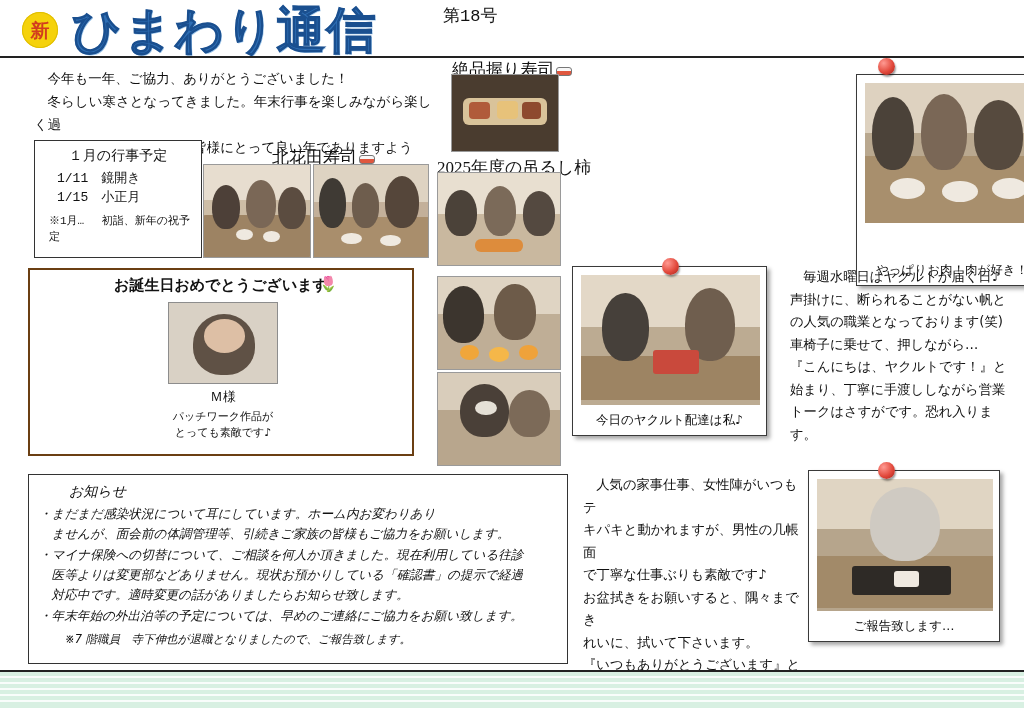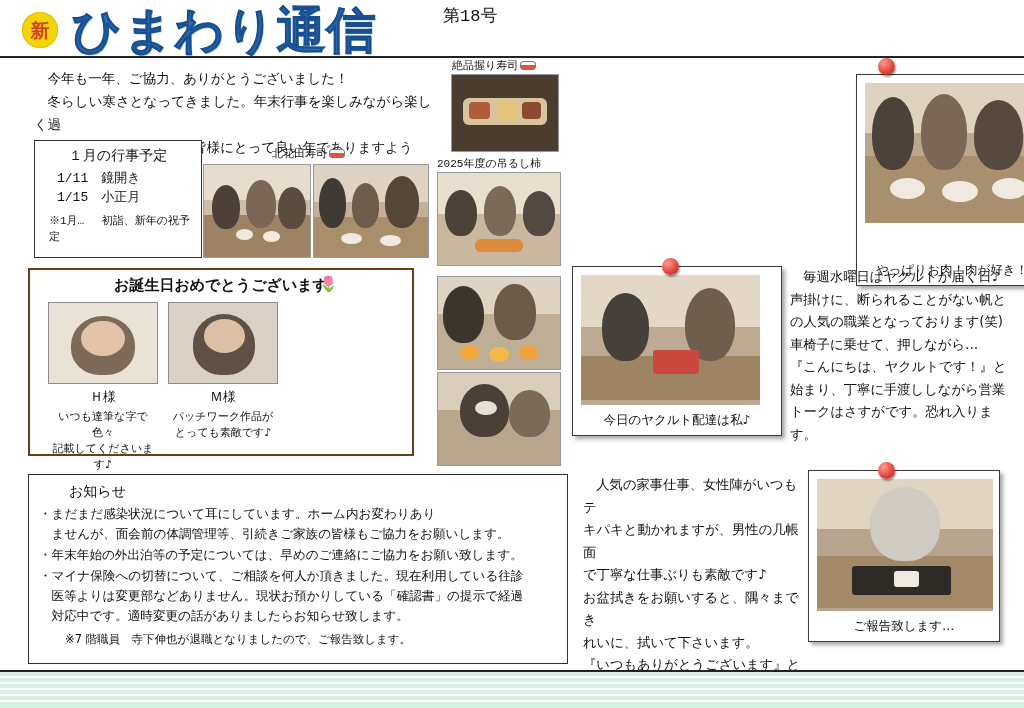--- a/index.html
+++ b/index.html
@@ -139,22 +139,22 @@
   
   .photo {
     position: absolute;
     background: #cfcfcf;
     border: 1px solid #9a9a9a;
     box-sizing: border-box;
     overflow: hidden;
   }
   .cap {
     position: absolute;
-    font-size: 11px;
-    font-family: Liberation Mono, monospace;
+    font-size: 17px;
+    font-family: Liberation Serif, serif;
     white-space: nowrap;
   }
 
   
   .card {
     position: absolute;
     background: #fff;
     border: 1px solid #3a3a3a;
     box-shadow: 3px 3px 4px rgba(0,0,0,0.35);
     box-sizing: border-box;
@@ -233,20 +233,21 @@
 
   
   #notice {
     position: absolute;
     left: 28px; top: 474px;
     width: 540px; height: 190px;
     border: 1px solid #333;
     background: #fff;
     box-sizing: border-box;
     padding: 8px 10px;
+    font-style: italic;
   }
   #notice .nt-title {
     font-size: 14px;
     font-family: "DejaVu Sans", sans-serif;
     margin-left: 30px;
     margin-bottom: 3px;
   }
   #notice .nt-item {
     font-size: 12.6px;
     line-height: 20px;
@@ -414,52 +415,42 @@
     <div class="ph-room" style="background:linear-gradient(#d9cdbb 0 40%, #b8a68d 40% 100%);"></div>
     <div class="ph-person" style="left:18%; top:12%; width:40%; height:58%; background:#4a4038;"></div>
     <div class="ph-person" style="left:58%; top:18%; width:34%; height:52%; background:#7c6a58;"></div>
     <div class="ph-white" style="left:30%; top:30%; width:18%; height:16%; background:#e5e0d6;"></div>
   </div>
 
   <div id="birthday">
     <div class="bd-title">お誕生日おめでとうございます</div>
     <div class="flower">🌷</div>
 
-    <div class="bd-person" style="left:18px;">
-      <div class="bd-photo">
-        <div class="ph-room" style="background:linear-gradient(#e9e2d6 0 100%);"></div>
-        <div class="ph-person" style="left:20%; top:16%; width:60%; height:74%; background:#7d6a58;"></div>
-        <div class="ph-white" style="left:30%; top:22%; width:40%; height:44%; background:#e2c3a8;"></div>
-      </div>
-      <div class="bd-name">Ｈ様</div>
-      <div class="bd-desc">いつも達筆な字で色々
-記載してくださいます♪</div>
-    </div>
 
     <div class="bd-person" style="left:138px;">
       <div class="bd-photo">
         <div class="ph-room" style="background:linear-gradient(#d9d1c5 0 100%);"></div>
         <div class="ph-person" style="left:22%; top:14%; width:58%; height:76%; background:#5f5145;"></div>
         <div class="ph-white" style="left:32%; top:20%; width:38%; height:42%; background:#ddbfa5;"></div>
       </div>
       <div class="bd-name">Ｍ様</div>
       <div class="bd-desc">パッチワーク作品が
 とっても素敵です♪</div>
     </div>
 
   </div>
 
   <div id="notice">
     <div class="nt-title">お知らせ</div>
     <div class="nt-item">・まだまだ感染状況について耳にしています。ホーム内お変わりあり
 　ませんが、面会前の体調管理等、引続きご家族の皆様もご協力をお願いします。</div>
-    <div class="nt-item">・年末年始の外出泊等の予定については、早めのご連絡にご協力をお願い致します。</div>
     <div class="nt-item">・マイナ保険への切替について、ご相談を何人か頂きました。現在利用している往診
 　医等よりは変更部などありません。現状お預かりしている「確認書」の提示で経過
 　対応中です。適時変更の話がありましたらお知らせ致します。</div>
+    <div class="nt-item">・年末年始の外出泊等の予定については、早めのご連絡にご協力をお願い致します。</div>
     <div class="nt-foot">※7 階職員　寺下伸也が退職となりましたので、ご報告致します。</div>
   </div>
 
   <div id="notice-faces">
     <svg width="86" height="40" viewBox="0 0 86 40">
       <g fill="none" stroke="#333" stroke-width="1.2">
         <circle cx="22" cy="16" r="11" fill="#fff"></circle>
         <path d="M12 16 q10 -12 20 0" fill="#444" stroke="none"></path>
         <circle cx="18" cy="17" r="1.3" fill="#333" stroke="none"></circle>
         <circle cx="26" cy="17" r="1.3" fill="#333" stroke="none"></circle>
@@ -492,21 +483,21 @@
   <div class="pin" style="left:878px; top:58px;"></div>
 
   <div class="rcol" style="left:790px; top:266px; width:218px;">　毎週水曜日はヤクルトが届く日♪
 声掛けに、断られることがない帆と
 の人気の職業となっております(笑)
 車椅子に乗せて、押しながら…
 『こんにちは、ヤクルトです！』と
 始まり、丁寧に手渡ししながら営業
 トークはさすがです。恐れ入ります。</div>
 
-  <div class="card" style="left:572px; top:266px; width:210px; height:170px;">
+  <div class="card" style="left:572px; top:266px; width:195px; height:170px;">
     <div class="card-photo" style="width:179px; height:130px;">
       <div class="ph-room" style="background:linear-gradient(#e3d8c7 0 40%, #bcab92 40% 100%);"></div>
       <div class="ph-table" style="bottom:4%; height:34%; background:#9d8463;"></div>
       <div class="ph-person" style="left:12%; top:14%; width:26%; height:52%; background:#46403a;"></div>
       <div class="ph-person" style="left:58%; top:10%; width:28%; height:56%; background:#6f5e4e;"></div>
       <div class="ph-food" style="left:40%; top:58%; width:26%; height:18%; background:#c9493c; border-radius:3px;"></div>
     </div>
     <div class="card-cap">今日のヤクルト配達は私♪</div>
   </div>
   <div class="pin" style="left:662px; top:258px;"></div>

